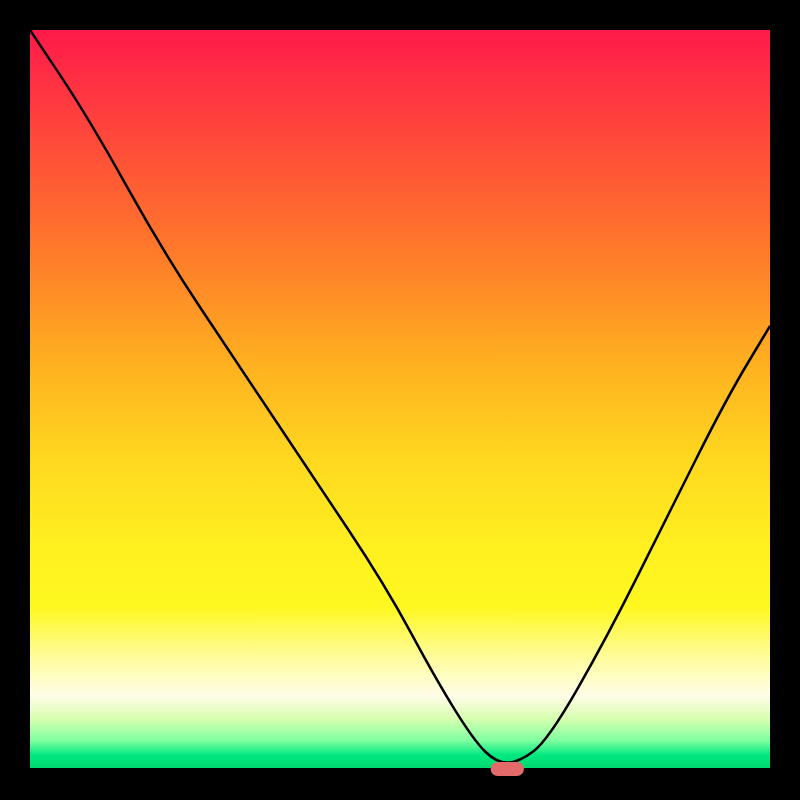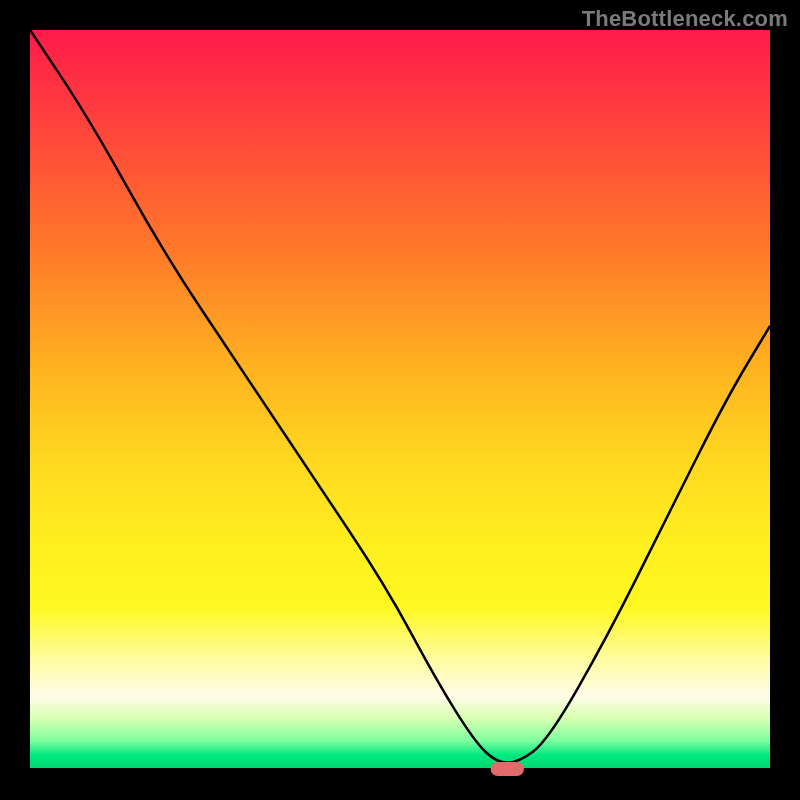--- a/index.html
+++ b/index.html
@@ -67,14 +67,13 @@
 
   <svg class="overlay" viewBox="0 0 740 740" preserveAspectRatio="none">
 
     <line x1="0" y1="739" x2="740" y2="739" stroke="#000" stroke-width="2"></line>
 
     <path id="curvePath" fill="none" stroke="#000" stroke-width="2.5" stroke-linejoin="round" d="M 0 0 Q 0 0 29.6 44.39999999999998 Q 59.2 88.79999999999995 96.19999999999999 155.39999999999998 Q 133.2 222 170.2 277.5 Q 207.20000000000002 332.99999999999994 244.2 388.5 Q 281.2 444 318.2 499.5 Q 355.2 555 381.1 603.1 Q 407.00000000000006 651.2 425.5 680.8 Q 444 710.4 455.1 721.5 Q 466.2 732.6 477.3 732.6 Q 488.40000000000003 732.6 503.20000000000005 721.5 Q 518 710.4 547.6 658.5999999999999 Q 577.2 606.8 606.8 547.5999999999999 Q 636.4 488.4 666 429.2 Q 695.5999999999999 370 717.8 333 T 740 296"></path>
 
     <rect id="markerPill" rx="7" ry="7" height="14" fill="#e26a6a" x="460.65000000000003" y="732" width="33.3"></rect>
   </svg>
 
-  <div class="watermark">TheBottleneck.com</div>
 </div>
 
 </body></html>

